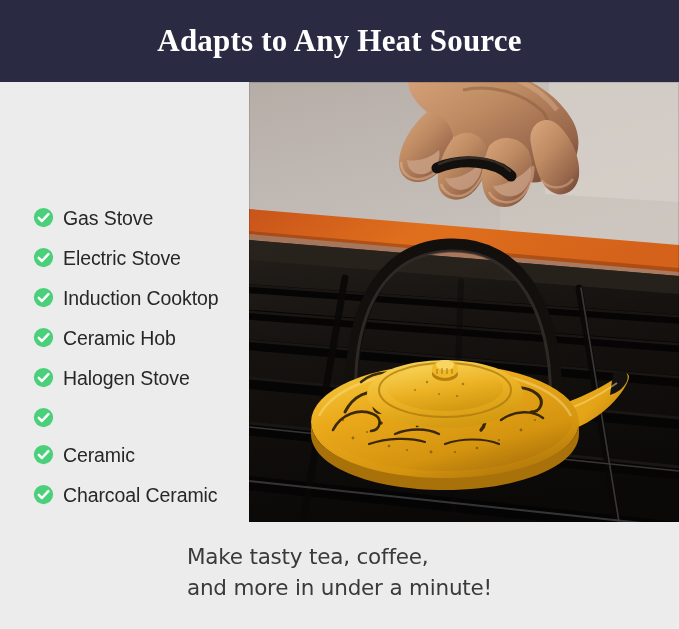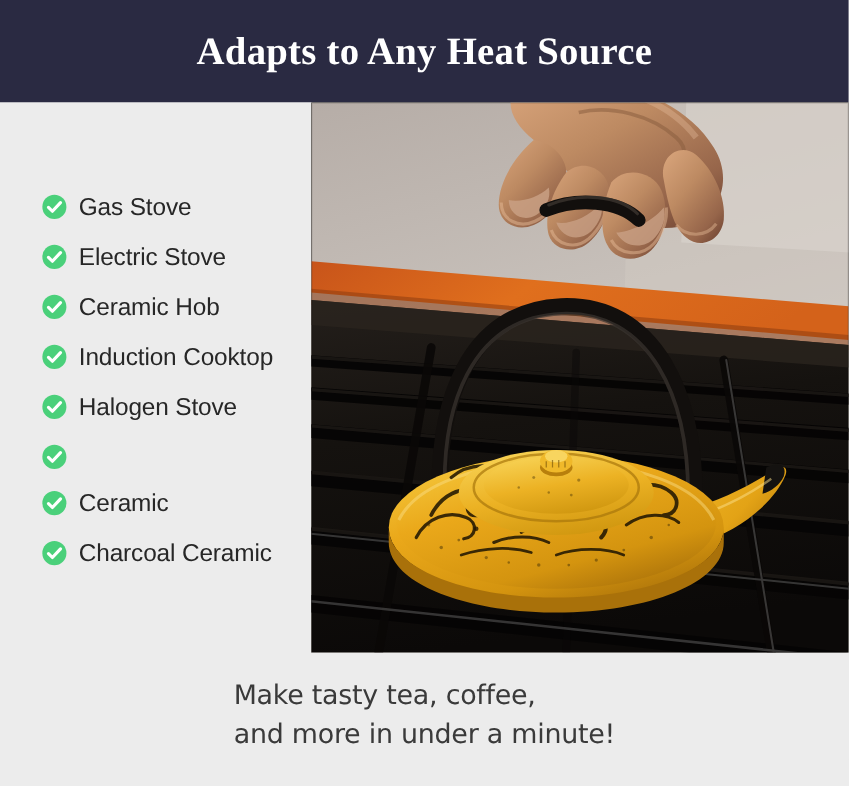--- a/index.html
+++ b/index.html
@@ -40,21 +40,21 @@
     letter-spacing: 0.2px;
     text-align: center;
     line-height: 1.1;
   }
 
   
   .middle {
     flex: 0 0 440px;
     height: 440px;
     display: flex;
-    align-items: center;
+    align-items: flex-end;
     background: #ececec;
   }
 
   
   .feature-list {
     width: 249px;
     flex: 0 0 249px;
     box-sizing: border-box;
     padding: 18px 8px 0 33px;
     background: #ececec;
@@ -150,31 +150,31 @@
         <span class="feature-label">Electric Stove</span>
       </div>
 
       <div class="feature-item">
         <span class="check-icon">
           <svg viewBox="0 0 24 24" width="21" height="21" aria-hidden="true">
             <circle cx="12" cy="12" r="11" fill="#4ad07a"></circle>
             <path d="M6.6 12.4 L10.2 16 L17.6 8.1" fill="none" stroke="#ffffff" stroke-width="2.9" stroke-linecap="round" stroke-linejoin="round"></path>
           </svg>
         </span>
+        <span class="feature-label">Induction Cooktop</span>
+      </div>
+
+      <div class="feature-item">
+        <span class="check-icon">
+          <svg viewBox="0 0 24 24" width="21" height="21" aria-hidden="true">
+            <circle cx="12" cy="12" r="11" fill="#4ad07a"></circle>
+            <path d="M6.6 12.4 L10.2 16 L17.6 8.1" fill="none" stroke="#ffffff" stroke-width="2.9" stroke-linecap="round" stroke-linejoin="round"></path>
+          </svg>
+        </span>
         <span class="feature-label">Ceramic Hob</span>
-      </div>
-
-      <div class="feature-item">
-        <span class="check-icon">
-          <svg viewBox="0 0 24 24" width="21" height="21" aria-hidden="true">
-            <circle cx="12" cy="12" r="11" fill="#4ad07a"></circle>
-            <path d="M6.6 12.4 L10.2 16 L17.6 8.1" fill="none" stroke="#ffffff" stroke-width="2.9" stroke-linecap="round" stroke-linejoin="round"></path>
-          </svg>
-        </span>
-        <span class="feature-label">Induction Cooktop</span>
       </div>
 
       <div class="feature-item">
         <span class="check-icon">
           <svg viewBox="0 0 24 24" width="21" height="21" aria-hidden="true">
             <circle cx="12" cy="12" r="11" fill="#4ad07a"></circle>
             <path d="M6.6 12.4 L10.2 16 L17.6 8.1" fill="none" stroke="#ffffff" stroke-width="2.9" stroke-linecap="round" stroke-linejoin="round"></path>
           </svg>
         </span>
         <span class="feature-label">Halogen Stove</span>

